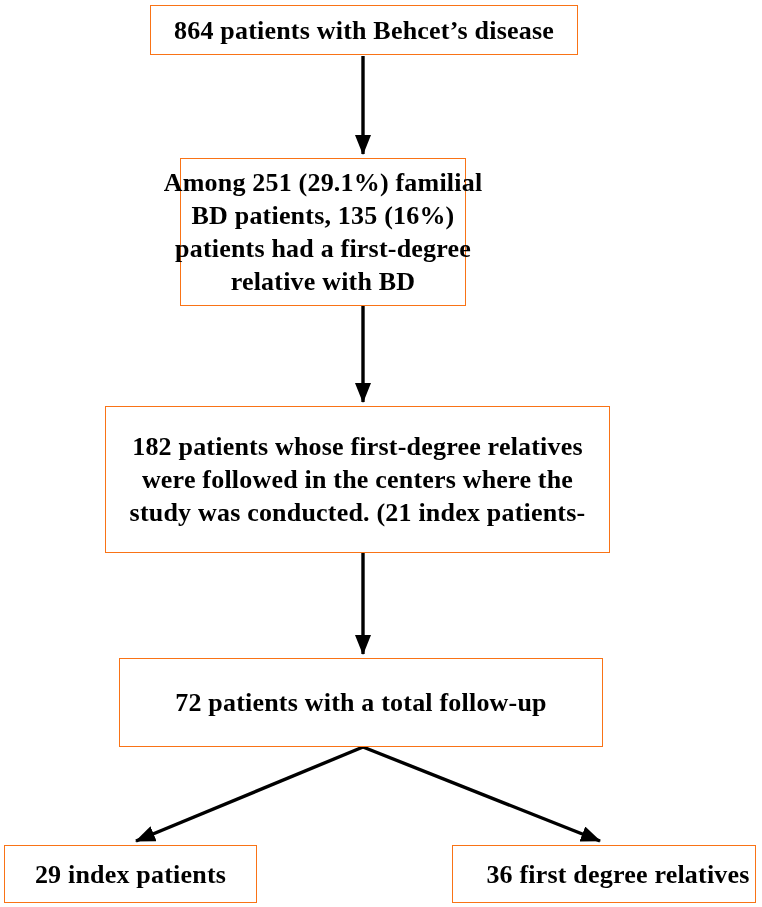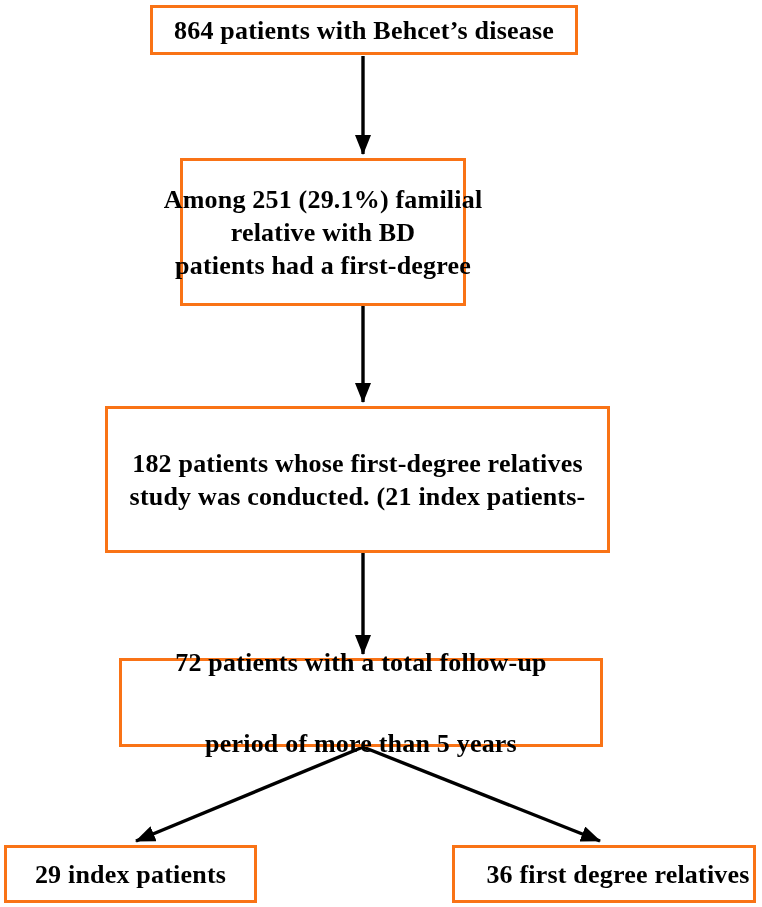--- a/index.html
+++ b/index.html
@@ -24,21 +24,21 @@
     height: 907px;
   }
   .connectors line {
     stroke: #000000;
     stroke-width: 3.4;
   }
   .flow-box {
     position: absolute;
     box-sizing: border-box;
     background: #ffffff;
-    border: 3px solid #f97316;
+    border: 1px solid #f97316;
     display: flex;
     flex-direction: column;
     align-items: center;
     justify-content: center;
     text-align: center;
     font-size: 26px;
     font-weight: 600;
     line-height: 33px;
     letter-spacing: 0.2px;
   }
@@ -67,32 +67,33 @@
     <line x1="363" y1="747" x2="136" y2="841" marker-end="url(#arrowhead)"></line>
     <line x1="363" y1="747" x2="600" y2="841" marker-end="url(#arrowhead)"></line>
   </svg>
 
   <div class="flow-box box-1">
     <div class="box-line">864 patients with Behcet’s disease</div>
   </div>
 
   <div class="flow-box box-2">
     <div class="box-line">Among 251 (29.1%) familial</div>
+    <div class="box-line">BD patients, 135 (16%)</div>
+    <div class="box-line">patients had a first-degree</div>
     <div class="box-line">relative with BD</div>
-    <div class="box-line">patients had a first-degree</div>
   </div>
 
   <div class="flow-box box-3">
     <div class="box-line">182 patients whose first-degree relatives</div>
+    <div class="box-line">were followed in the centers where the</div>
     <div class="box-line">study was conducted. (21 index patients-</div>
   </div>
 
   <div class="flow-box box-4">
     <div class="box-line">72 patients with a total follow-up</div>
-    <div class="box-line">period of more than 5 years</div>
   </div>
 
   <div class="flow-box box-5">
     <div class="box-line">29 index patients</div>
   </div>
 
   <div class="flow-box box-6">
     <div class="box-line">36 first degree relatives</div>
   </div>
 

